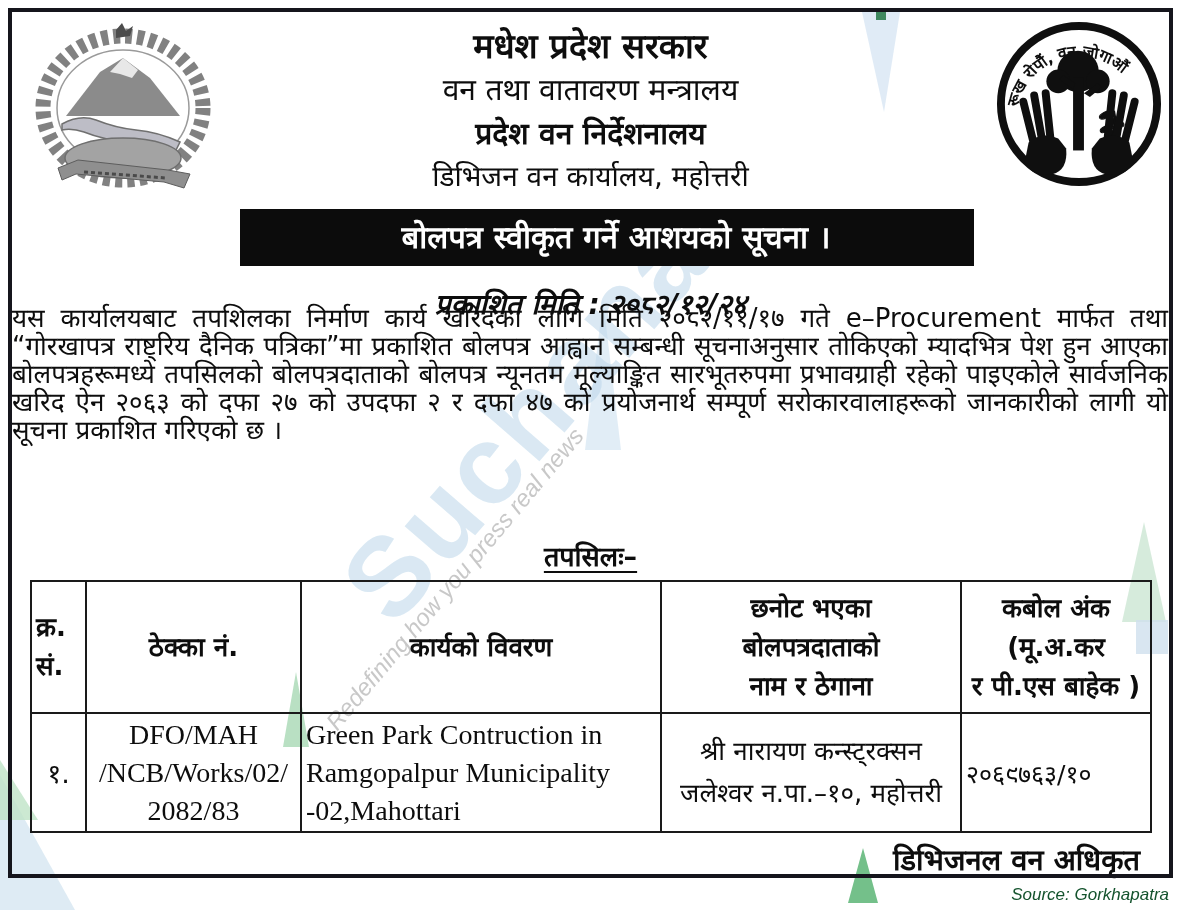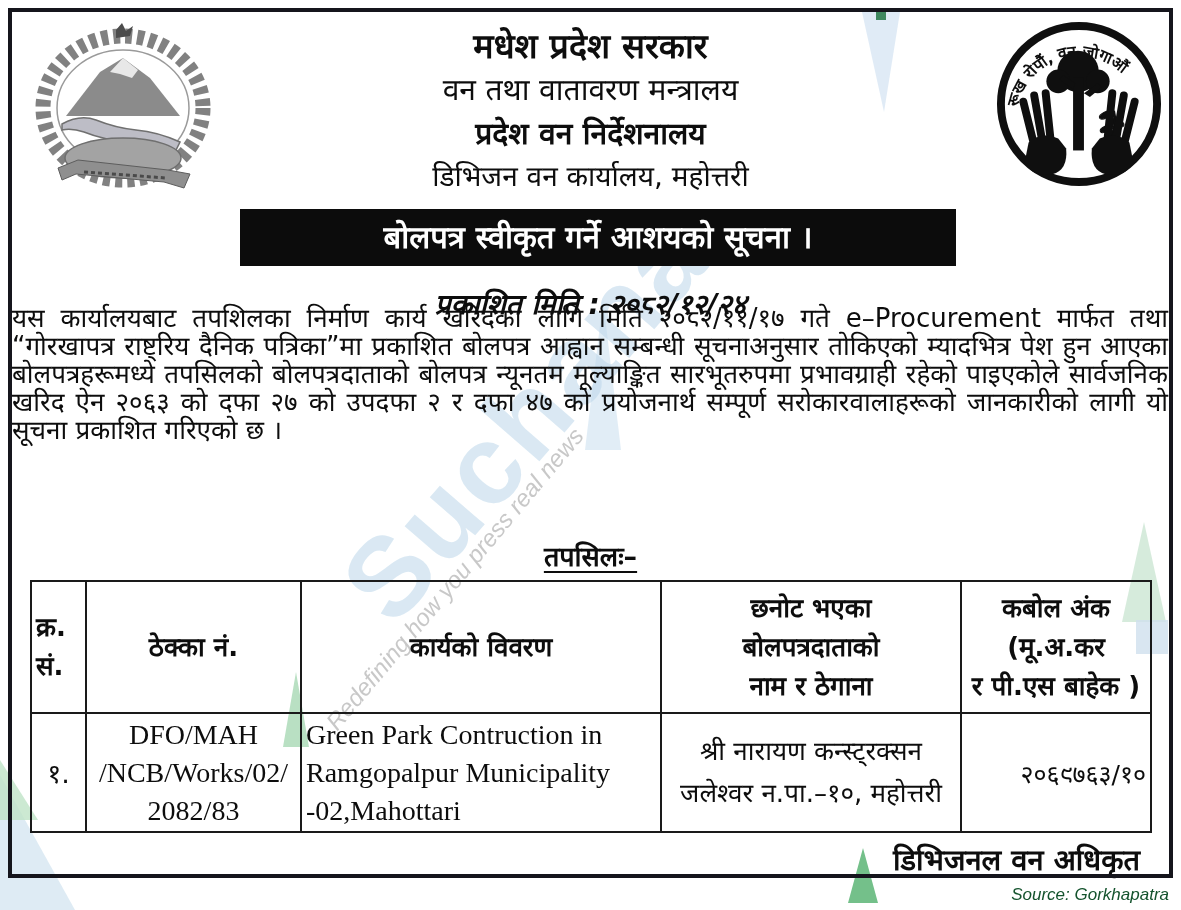--- a/index.html
+++ b/index.html
@@ -23,21 +23,21 @@
   .org1{top:22px;font-size:34px;font-weight:700;}
   .org2{top:68px;font-size:30px;font-weight:400;}
   .org3{top:112px;font-size:30px;font-weight:700;}
   .org4{top:156px;font-size:28px;font-weight:400;}
   .emblem-left{left:28px;top:20px;width:190px;height:180px;}
   .logo-right{left:995px;top:20px;width:168px;height:168px;}
   
   .banner{
     left:240px;top:209px;width:716px;height:57px;
     background:#0c0c0c;color:#ffffff;
-    font-size:31px;font-weight:700;line-height:57px;text-align:center;
+    font-size:31px;font-weight:700;line-height:57px;text-align:center;padding-left:18px;
   }
   .pubdate{top:272px;font-size:28px;font-weight:700;font-style:italic;margin-top:12px;}
   
   .notice-body{
     left:12px;top:304px;width:1156px;
     font-size:26px;line-height:28px;text-align:justify;
   }
   .schedule{top:537px;font-size:27px;font-weight:600;}
   .schedule span{text-decoration:underline;text-underline-offset:5px;}
   
@@ -51,21 +51,21 @@
   }
   .pre{white-space:pre-line;}
   tr.hdr{height:132px;}
   tr.data{height:116px;}
   th.h{font-size:26px;font-weight:700;text-align:center;line-height:1.5;}
   th.h-sn{text-align:left;padding-left:6px;}
   td.c-sn{font-size:27px;text-align:center;}
   td.c-contract{font-family:"Liberation Serif",serif;font-size:28px;text-align:center;line-height:1.35;}
   td.c-work{font-family:"Liberation Serif",serif;font-size:28px;text-align:left;padding-left:8px;line-height:1.35;}
   td.c-bidder{font-size:26px;text-align:center;line-height:1.6;}
-  td.c-amount{font-size:25px;text-align:right;}
+  td.c-amount{font-size:25px;text-align:left;}
   
   .signature{right:41px;top:839px;font-size:29px;font-weight:700;}
   .source{right:12px;top:885px;font-size:17px;font-style:italic;
     font-family:"Liberation Sans",sans-serif;color:#14532d;}
   
   .wm-brand{
     left:175px;top:360px;width:700px;text-align:center;
     transform:rotate(-49deg);
     font-family:"Liberation Sans",sans-serif;
     font-size:112px;font-weight:700;letter-spacing:3px;

